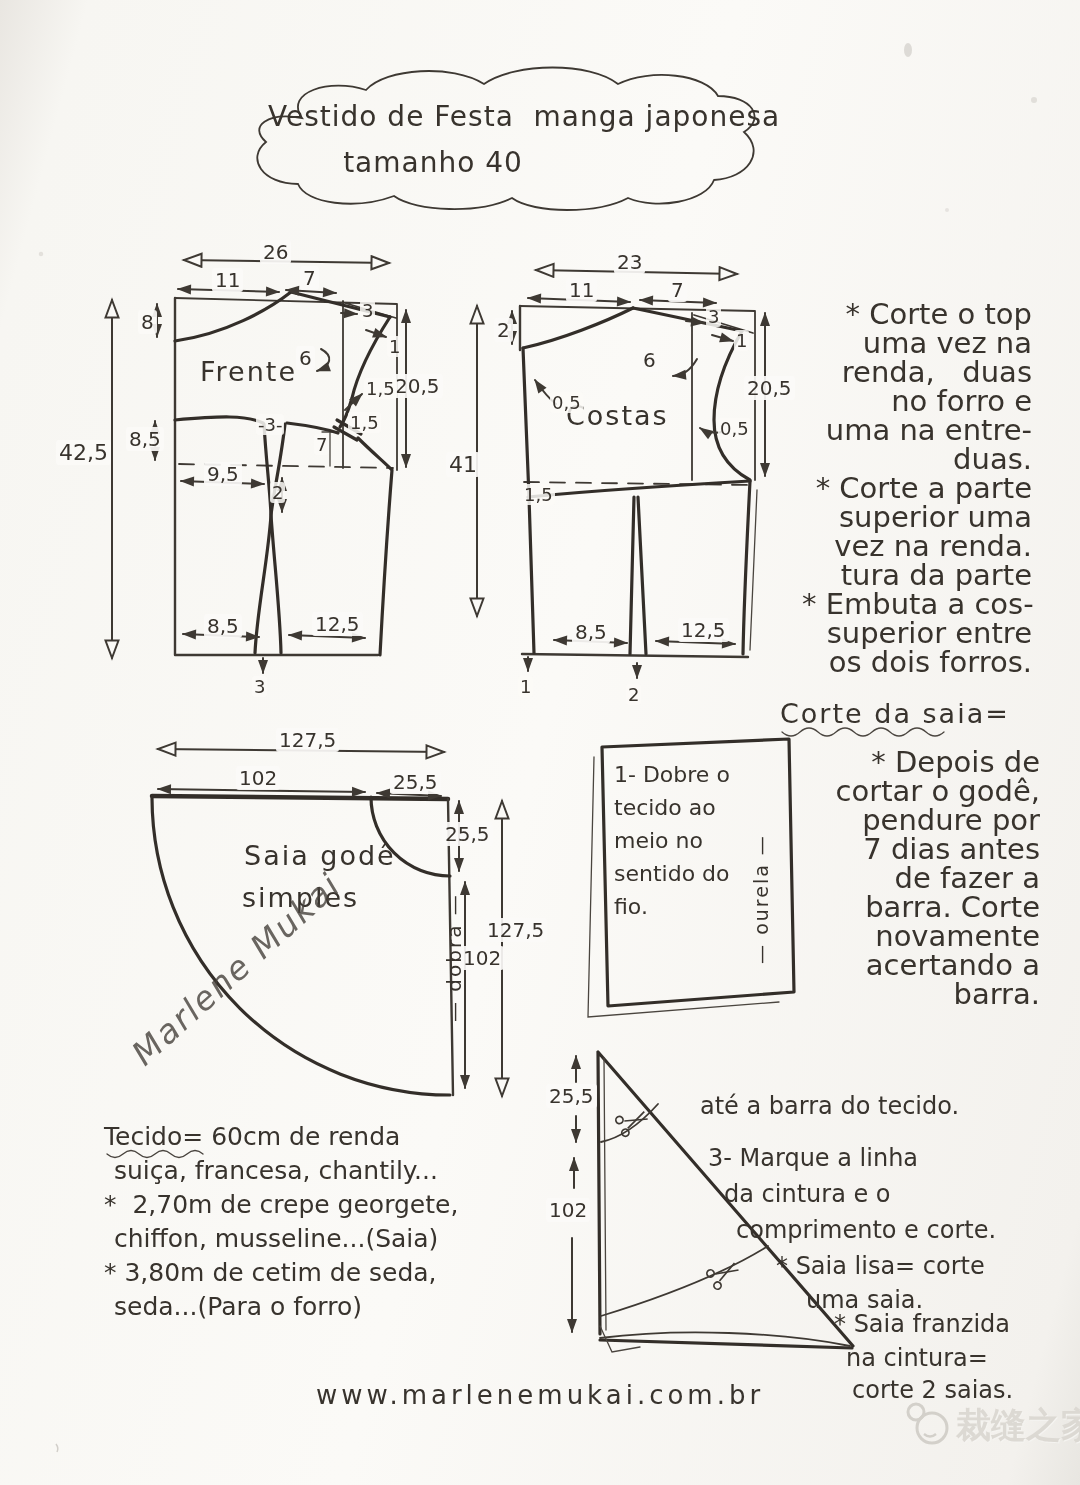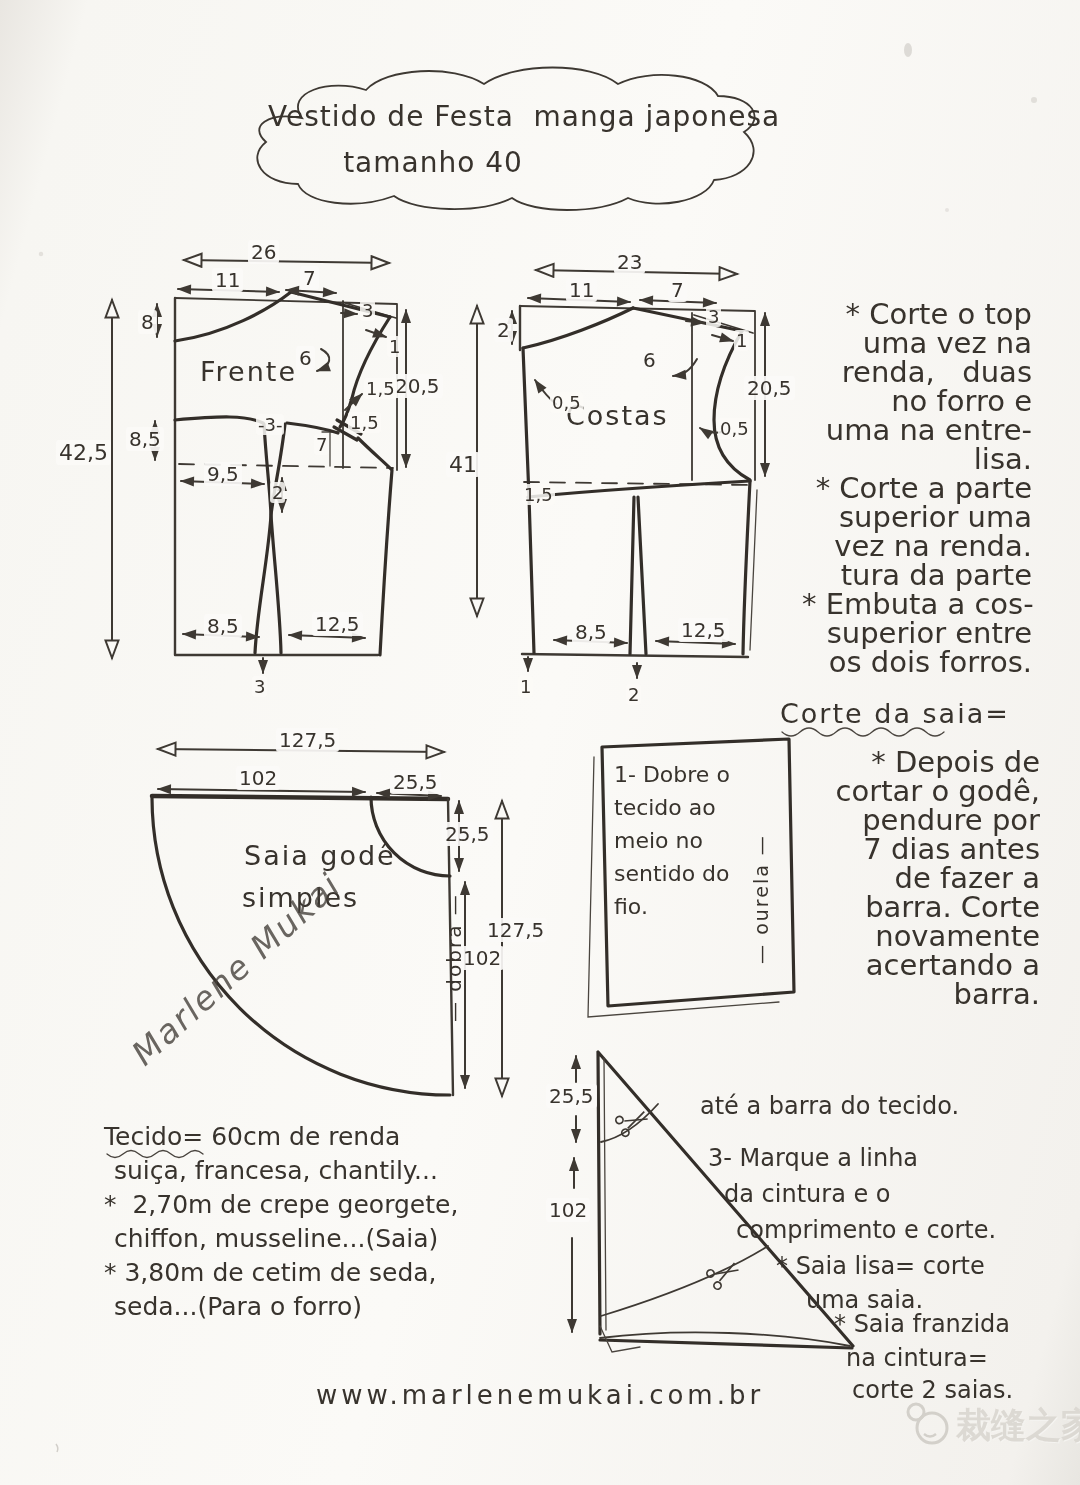--- a/index.html
+++ b/index.html
@@ -165,21 +165,21 @@
       <path class="dl" marker-end="url(#mS)" d="M572,1238 L572,1332"></path>
     </g>
 
     <path class="th" d="M107,1154 q8,7 16,0 t16,0 t16,0 t16,0 t16,0 t16,0"></path>
   </svg>
 
   <div class="t ttl" style="left:268px;top:100px;width:450px;">Vestido de Festa&nbsp;&nbsp;manga japonesa</div>
   <div class="t ttl" style="left:298px;top:146px;width:270px;">tamanho 40</div>
 
   <div class="t name" style="left:200px;top:356px;">Frente</div>
-  <div class="t dim" style="left:248px;top:240px;">26</div>
+  <div class="t dim" style="left:260px;top:240px;">26</div>
   <div class="t dim" style="left:212px;top:268px;">11</div>
   <div class="t dim" style="left:300px;top:266px;">7</div>
   <div class="t dim" style="left:138px;top:310px;">8</div>
   <div class="t dim big" style="left:56px;top:440px;">42,5</div>
   <div class="t dim" style="left:126px;top:427px;">8,5</div>
   <div class="t dim" style="left:392px;top:374px;">20,5</div>
   <div class="t sm" style="left:360px;top:300px;">3</div>
   <div class="t sm" style="left:387px;top:336px;">1</div>
   <div class="t dim" style="left:296px;top:346px;">6</div>
   <div class="t sm" style="left:364px;top:378px;">1,5</div>
@@ -209,21 +209,21 @@
   <div class="t dim" style="left:678px;top:618px;">12,5</div>
   <div class="t sm" style="left:518px;top:676px;">1</div>
   <div class="t sm" style="left:626px;top:684px;">2</div>
 
   <div class="t note" style="left:802px;top:300px;width:230px;">
     <div>* Corte o top</div>
     <div class="ind">uma vez na</div>
     <div class="ind">renda,&nbsp;&nbsp;&nbsp;duas</div>
     <div class="ind">no forro e</div>
     <div class="ind">uma na entre-</div>
-    <div class="ind">lisa.</div>
+    <div class="ind">duas.</div>
     <div>* Corte a parte</div>
     <div class="ind">superior uma</div>
     <div class="ind">vez na renda.</div>
     <div>tura da parte</div>
     <div>* Embuta a cos-</div>
     <div class="ind">superior entre</div>
     <div class="ind">os dois forros.</div>
   </div>
 
   <div class="t name" style="left:244px;top:840px;">Saia godê</div>

